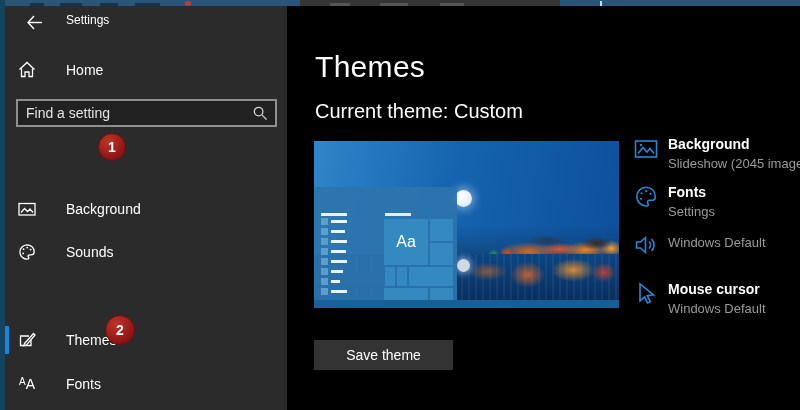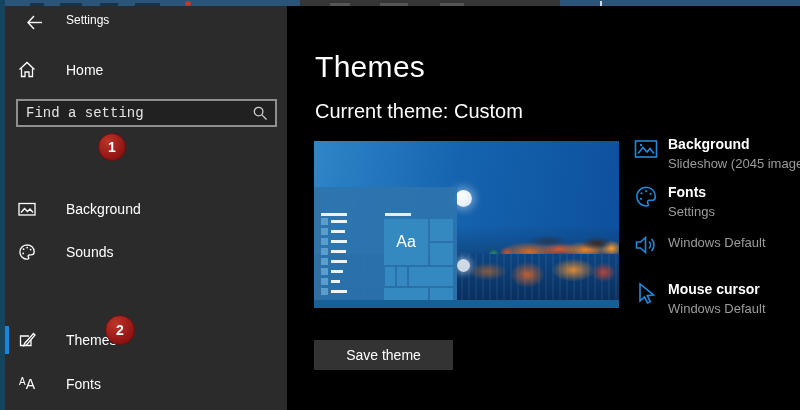--- a/index.html
+++ b/index.html
@@ -35,21 +35,21 @@
   .side-row .lbl{margin-left:9px;font-size:14px;color:#fff;white-space:nowrap;}
   .row-home{top:47px;}
   .row-bg{top:186px;}
   .row-colours{top:229px;}
   .row-lock{top:274px;}
   .row-themes{top:317px;}
   .row-fonts{top:361px;}
 
   .accent-bar{position:absolute;left:0;top:320px;width:4px;height:28px;background:var(--accent-blue);}
 
-  .search-box{position:absolute;left:11px;top:93px;width:261px;height:28px;background:#212121;border:2px solid #8f8f8f;display:flex;align-items:center;font-family:Liberation Mono, monospace;}
+  .search-box{position:absolute;left:11px;top:93px;width:261px;height:28px;background:#212121;border:2px solid #8f8f8f;display:flex;align-items:center;}
   .search-box input{flex:1;background:transparent;border:none;outline:none;color:#eee;font-size:14px;padding:0 8px;font-family:inherit;}
   .search-box input::placeholder{color:#e4e4e4;opacity:1;}
   .search-ic{flex:0 0 22px;height:22px;display:flex;align-items:center;justify-content:center;margin-right:4px;}
 
   .section-heading{position:absolute;left:13px;top:147px;font-size:14px;font-weight:bold;color:#fff;}
 
   .badge{position:absolute;border-radius:50%;background:radial-gradient(circle at 35% 28%,#bc352a,#8d1212 75%);
     border:1px solid #6d0e0e;color:#fff;font-size:14px;font-weight:bold;display:flex;align-items:center;justify-content:center;z-index:6;}
   .badge-1{left:93px;top:127px;width:28px;height:28px;}
   .badge-2{left:100px;top:309px;width:30px;height:30px;}

